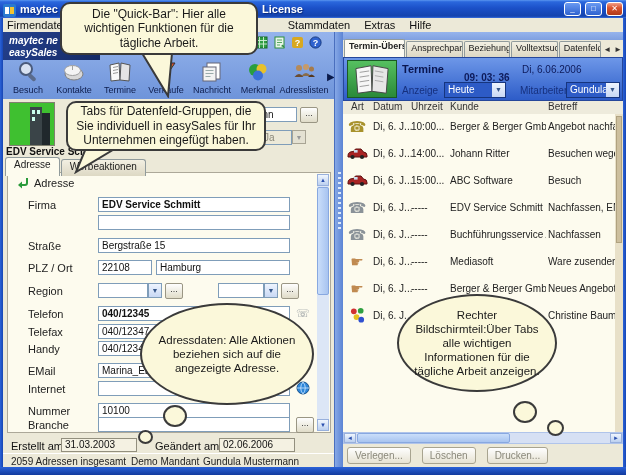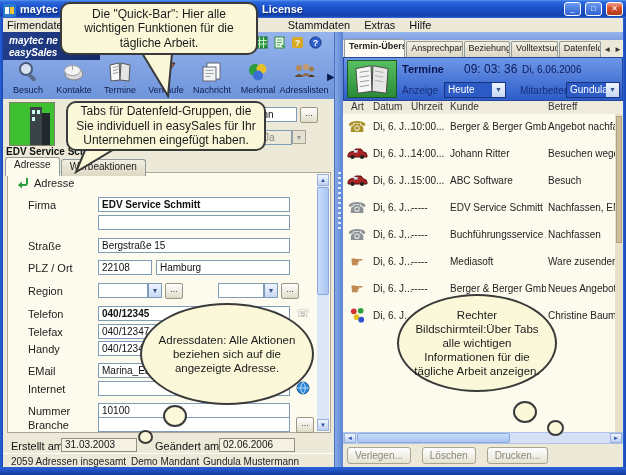--- a/index.html
+++ b/index.html
@@ -87,21 +87,21 @@
   .rtab{height:14px;padding:1px 4px 0;font-size:9px;color:#222;border:1px solid #919b9c;border-bottom:none;
     border-radius:2px 2px 0 0;background:linear-gradient(#f2efe2,#ddd8c4);white-space:nowrap;overflow:hidden;}
   .rtab.active{background:#fdfbf2;height:16px;font-weight:bold;}
   .tab-scroll{font-size:8px;color:#333;margin:0 1px 3px;}
   .rheader{position:absolute;left:0;top:25px;right:0;height:44px;
     background:linear-gradient(180deg,#6d97e8,#2d5cc8);border:1px solid #26479a;box-sizing:border-box;}
   .rh-icon{position:absolute;left:3px;top:2px;width:50px;height:38px;
     background:linear-gradient(#56c060,#2a8a38);border:1px solid #1a5a24;box-sizing:border-box;}
   .rh-icon svg{width:100%;height:100%;display:block;}
   .rh-title{position:absolute;left:58px;top:5px;font-size:11px;font-weight:bold;color:#0a1650;}
-  .rh-time{position:absolute;left:120px;top:4px;font-size:12px;color:#0d1a5a;}
+  .rh-time{position:absolute;left:120px;top:14px;font-size:10px;color:#0d1a5a;font-weight:bold;}
   .rh-date{position:absolute;left:178px;top:6px;font-size:10px;color:#0d1a5a;}
   .rh-lbl{position:absolute;font-size:10px;color:#16307e;}
   .rcombo{position:absolute;height:16px;background:#2d5bc6;border:1px solid #16357e;box-sizing:border-box;
     color:#fff;font-size:10px;padding:1px 3px;overflow:hidden;white-space:nowrap;}
   .rcombo .cb{position:absolute;right:0;top:0;width:13px;height:14px;background:linear-gradient(#eef4fe,#c8d8f4);
     color:#35568a;font-size:7px;text-align:center;line-height:13px;}
   .rcolh{position:absolute;left:0;top:69px;right:0;height:13px;background:#eeebdc;
     border-bottom:1px solid #c8c4b0;font-size:10px;color:#333;}
   .rcolh span{position:absolute;top:0;}
   .rlist{position:absolute;left:0;top:82px;right:8px;bottom:35px;background:#fdfbee;overflow:hidden;}

